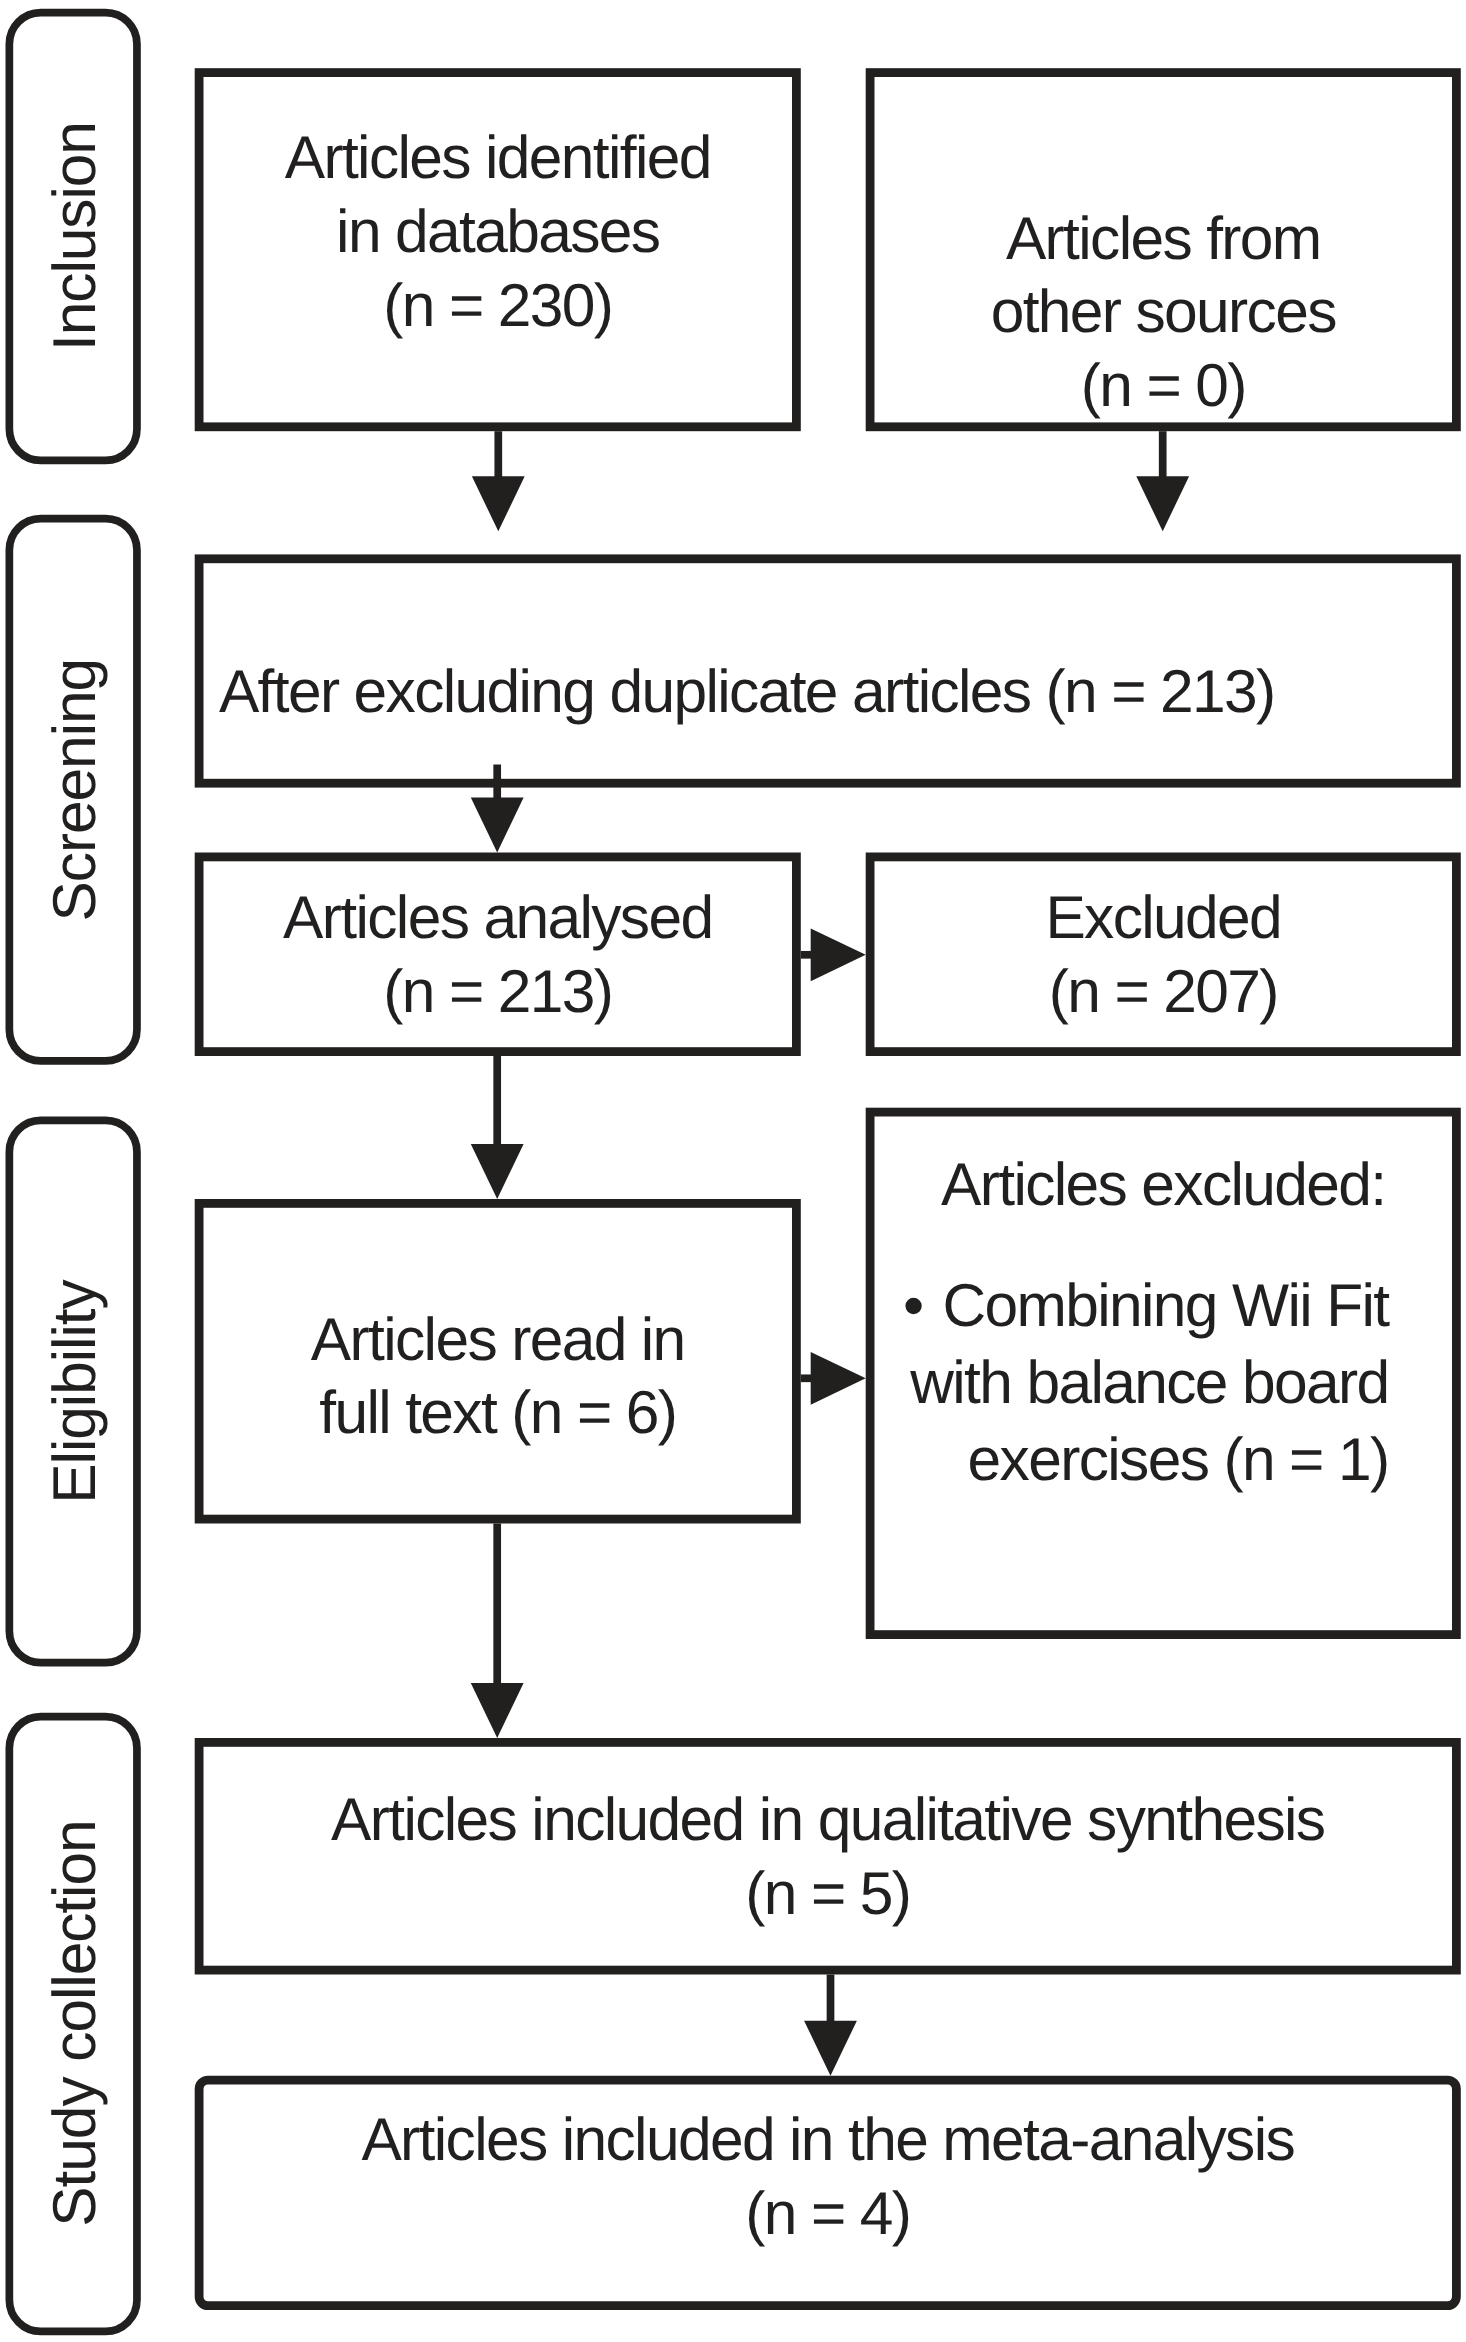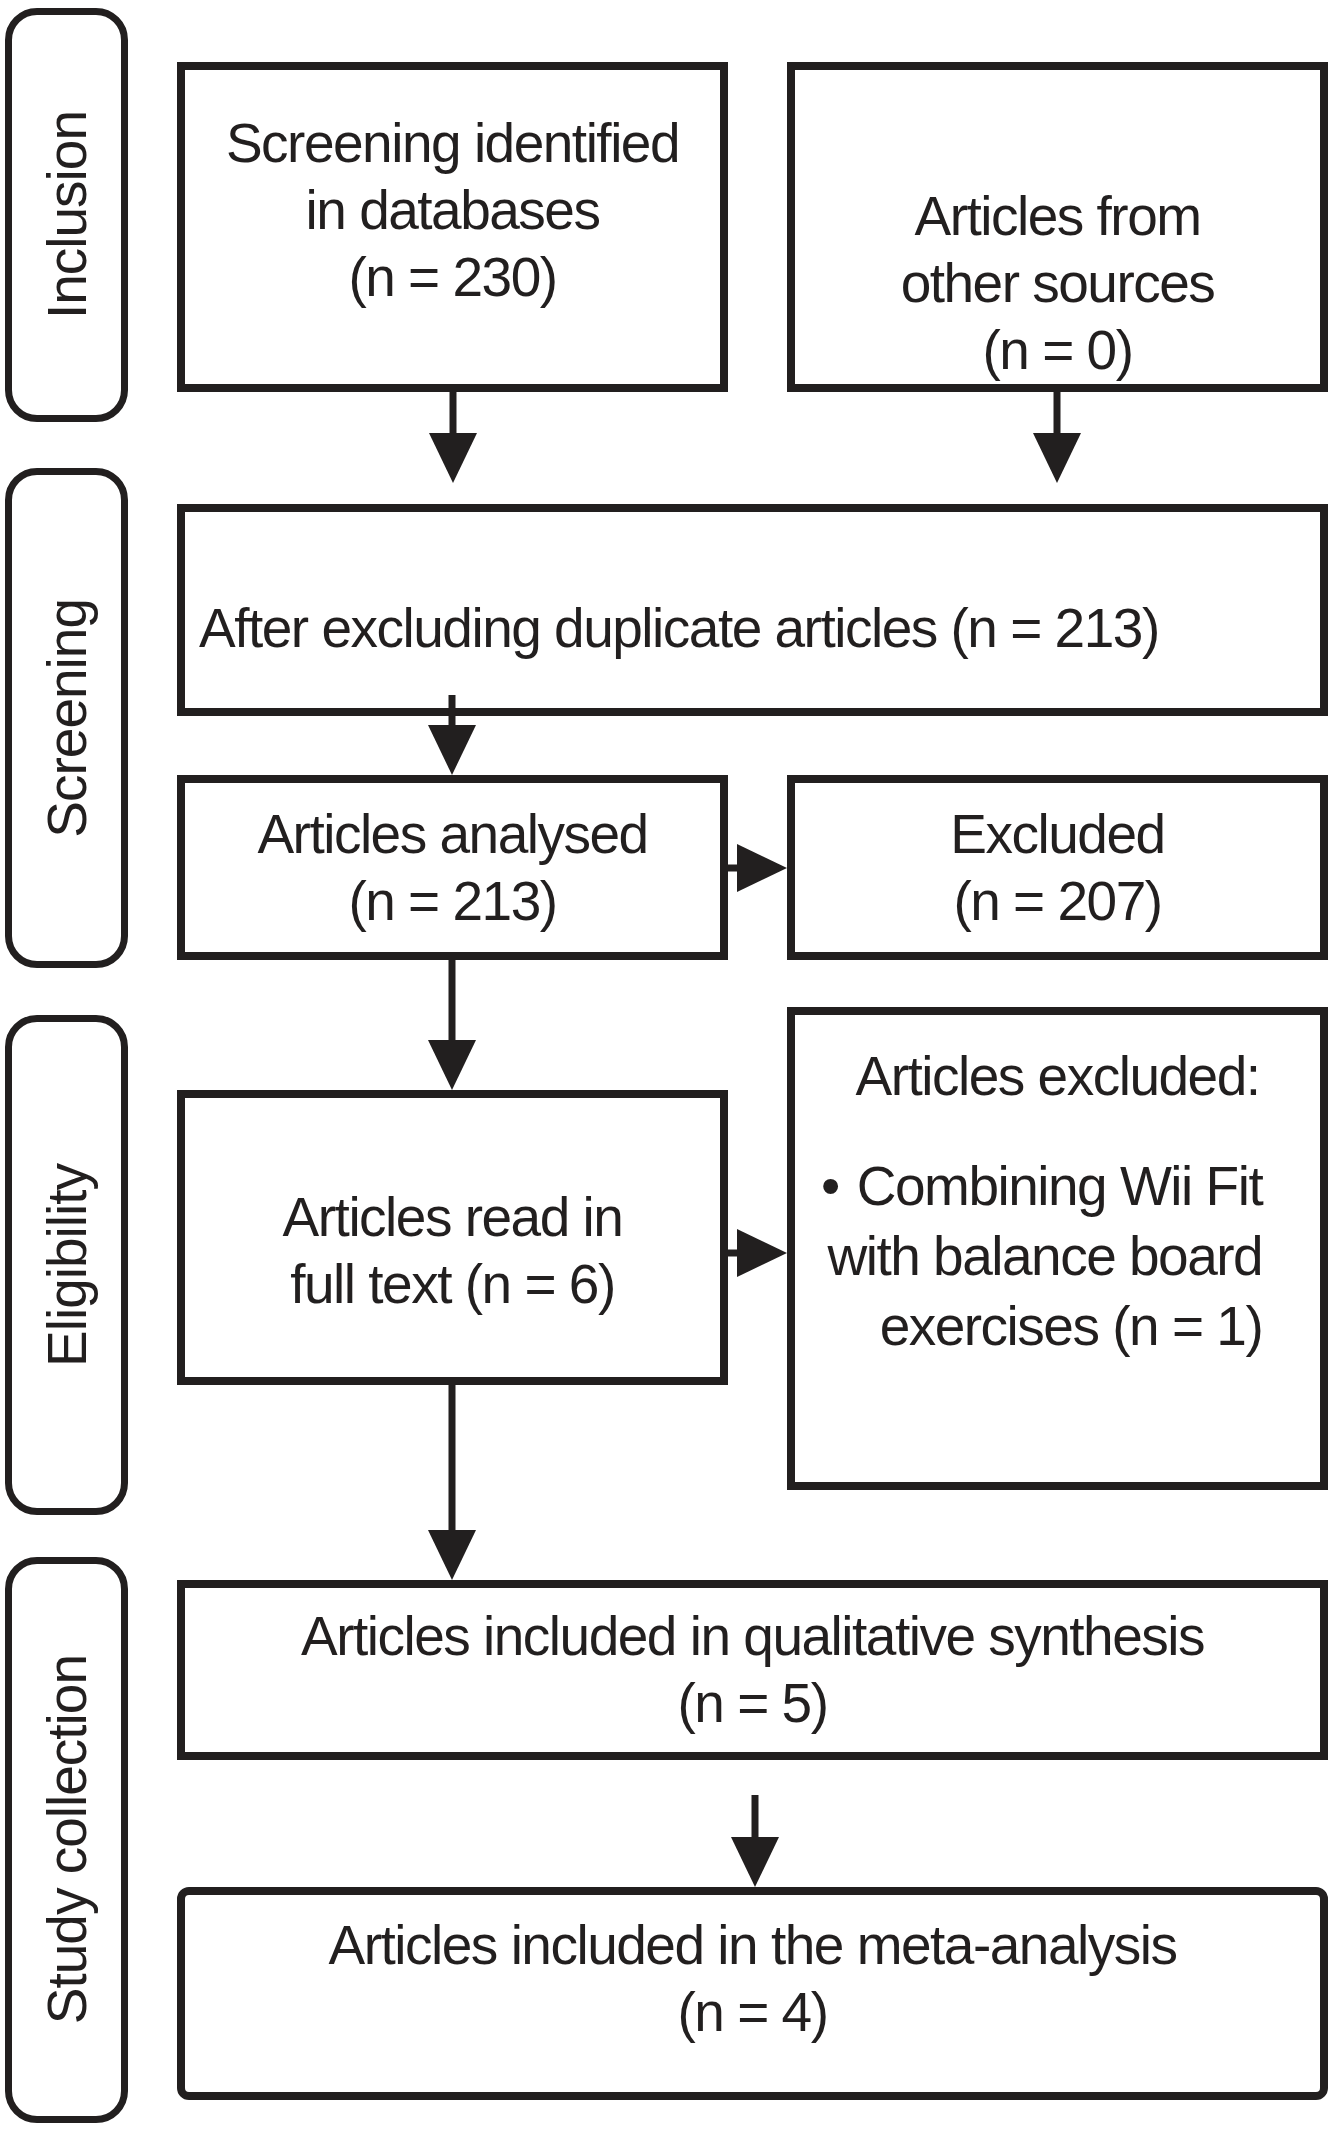--- a/index.html
+++ b/index.html
@@ -59,21 +59,21 @@
   .box-identified { left: 177px; top: 62px;   width: 551px;  height: 330px; justify-content: flex-start; padding-top: 40px; }
   .box-other      { left: 787px; top: 62px;   width: 541px;  height: 330px; justify-content: flex-end; padding-top: 40px; }
   .box-dedup      { left: 177px; top: 483px;  width: 1151px; height: 212px;
                     align-items: flex-start; justify-content: center;
                     text-align: left; padding: 36px 10px 0 14px; margin-top: 21px; }
   .box-analysed   { left: 177px; top: 775px;  width: 551px;  height: 185px; align-items: center; }
   .box-excluded   { left: 787px; top: 775px;  width: 541px;  height: 185px; }
   .box-fulltext   { left: 177px; top: 1090px; width: 551px;  height: 295px; padding-top: 26px; }
   .box-artexcl    { left: 787px; top: 1007px; width: 541px;  height: 483px;
                     justify-content: flex-start; padding-top: 26px; line-height: 70px; }
-  .box-qual       { left: 177px; top: 1580px; width: 1151px; height: 180px; }
+  .box-qual       { left: 177px; top: 1580px; width: 1151px; height: 215px; }
   .box-meta       { left: 177px; top: 1887px; width: 1151px; height: 213px; padding-bottom: 30px; border-radius: 12px; }
 
   .bullet-block {
     align-self: flex-start;
     text-align: right;
     padding-left: 26px;
     margin-top: 40px;
   }
   .bullet-line { white-space: nowrap; }
   .bullet-glyph { margin-right: 18px; }
@@ -100,21 +100,21 @@
     <span class="stage-label">Screening</span>
   </div>
   <div class="stage stage-eligibility">
     <span class="stage-label">Eligibility</span>
   </div>
   <div class="stage stage-study">
     <span class="stage-label">Study collection</span>
   </div>
 
   <div class="box box-identified">
-    <div class="line">Screening identified</div>
+    <div class="line">Articles identified</div>
     <div class="line">in databases</div>
     <div class="line">(n = 230)</div>
   </div>
 
   <div class="box box-other">
     <div class="line">Articles from</div>
     <div class="line">other sources</div>
     <div class="line">(n = 0)</div>
   </div>
 

